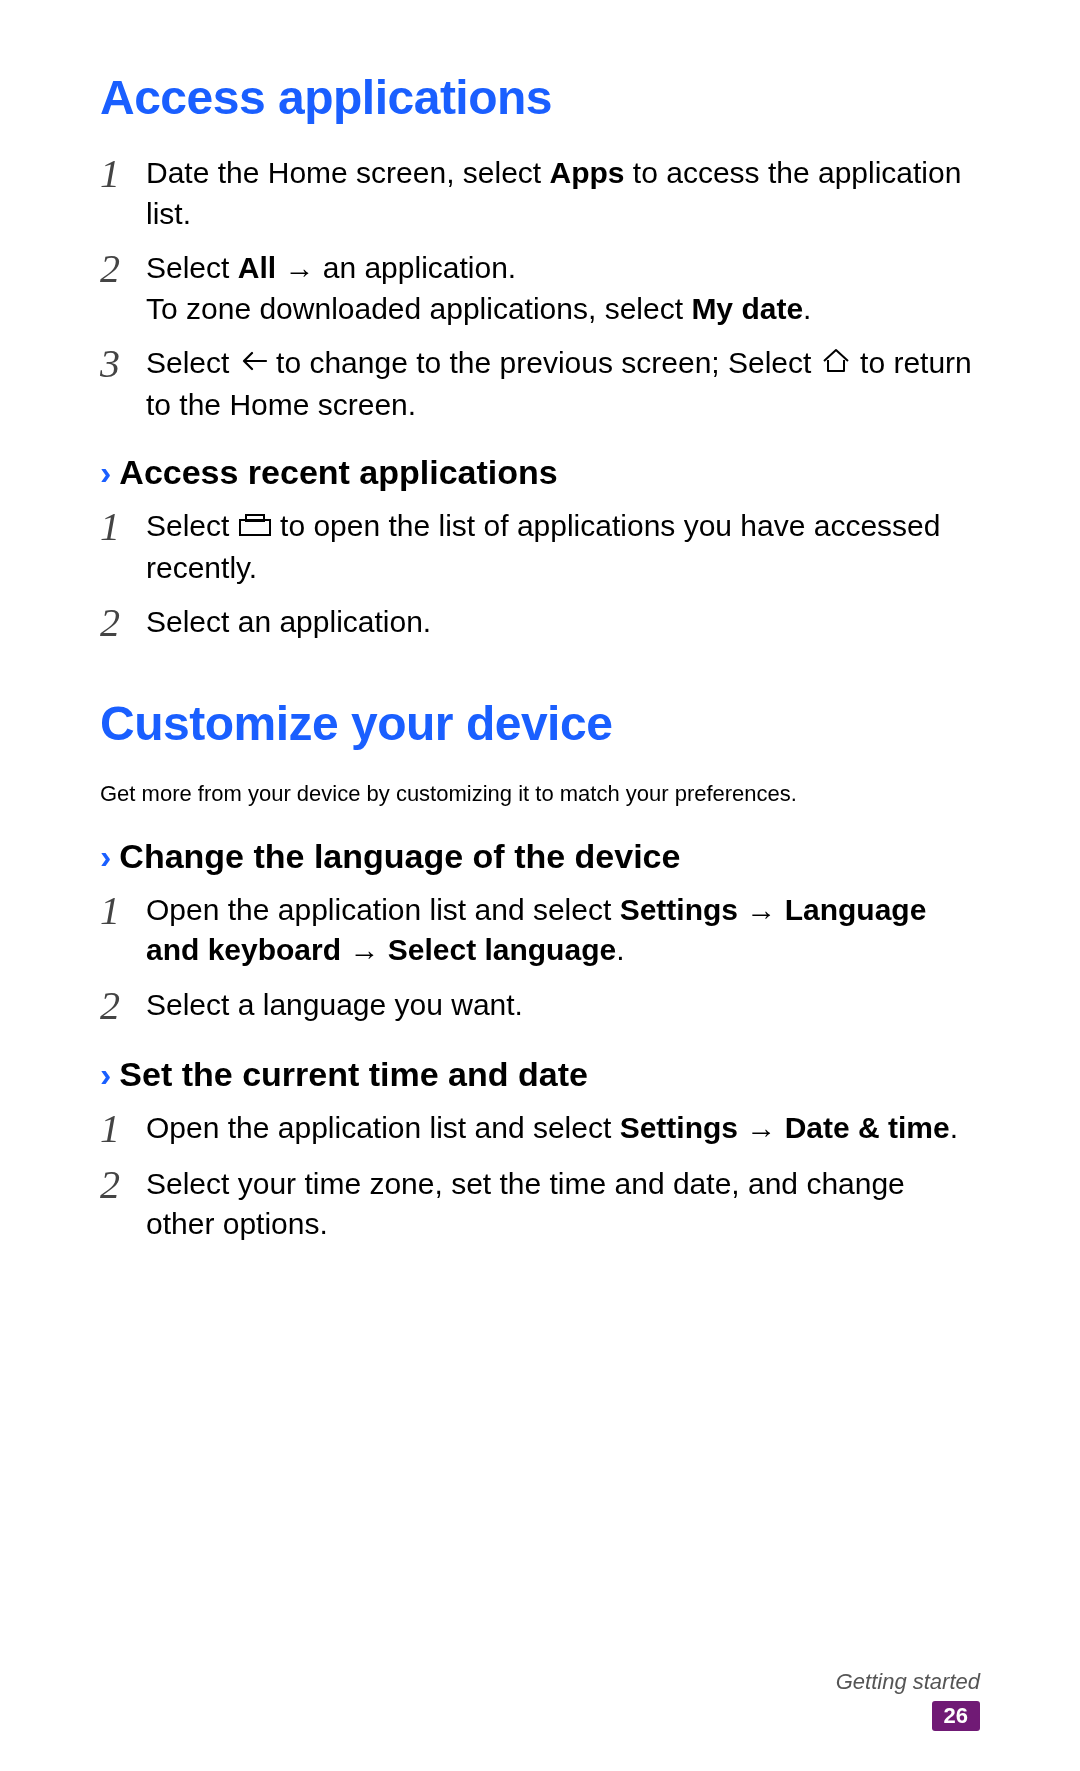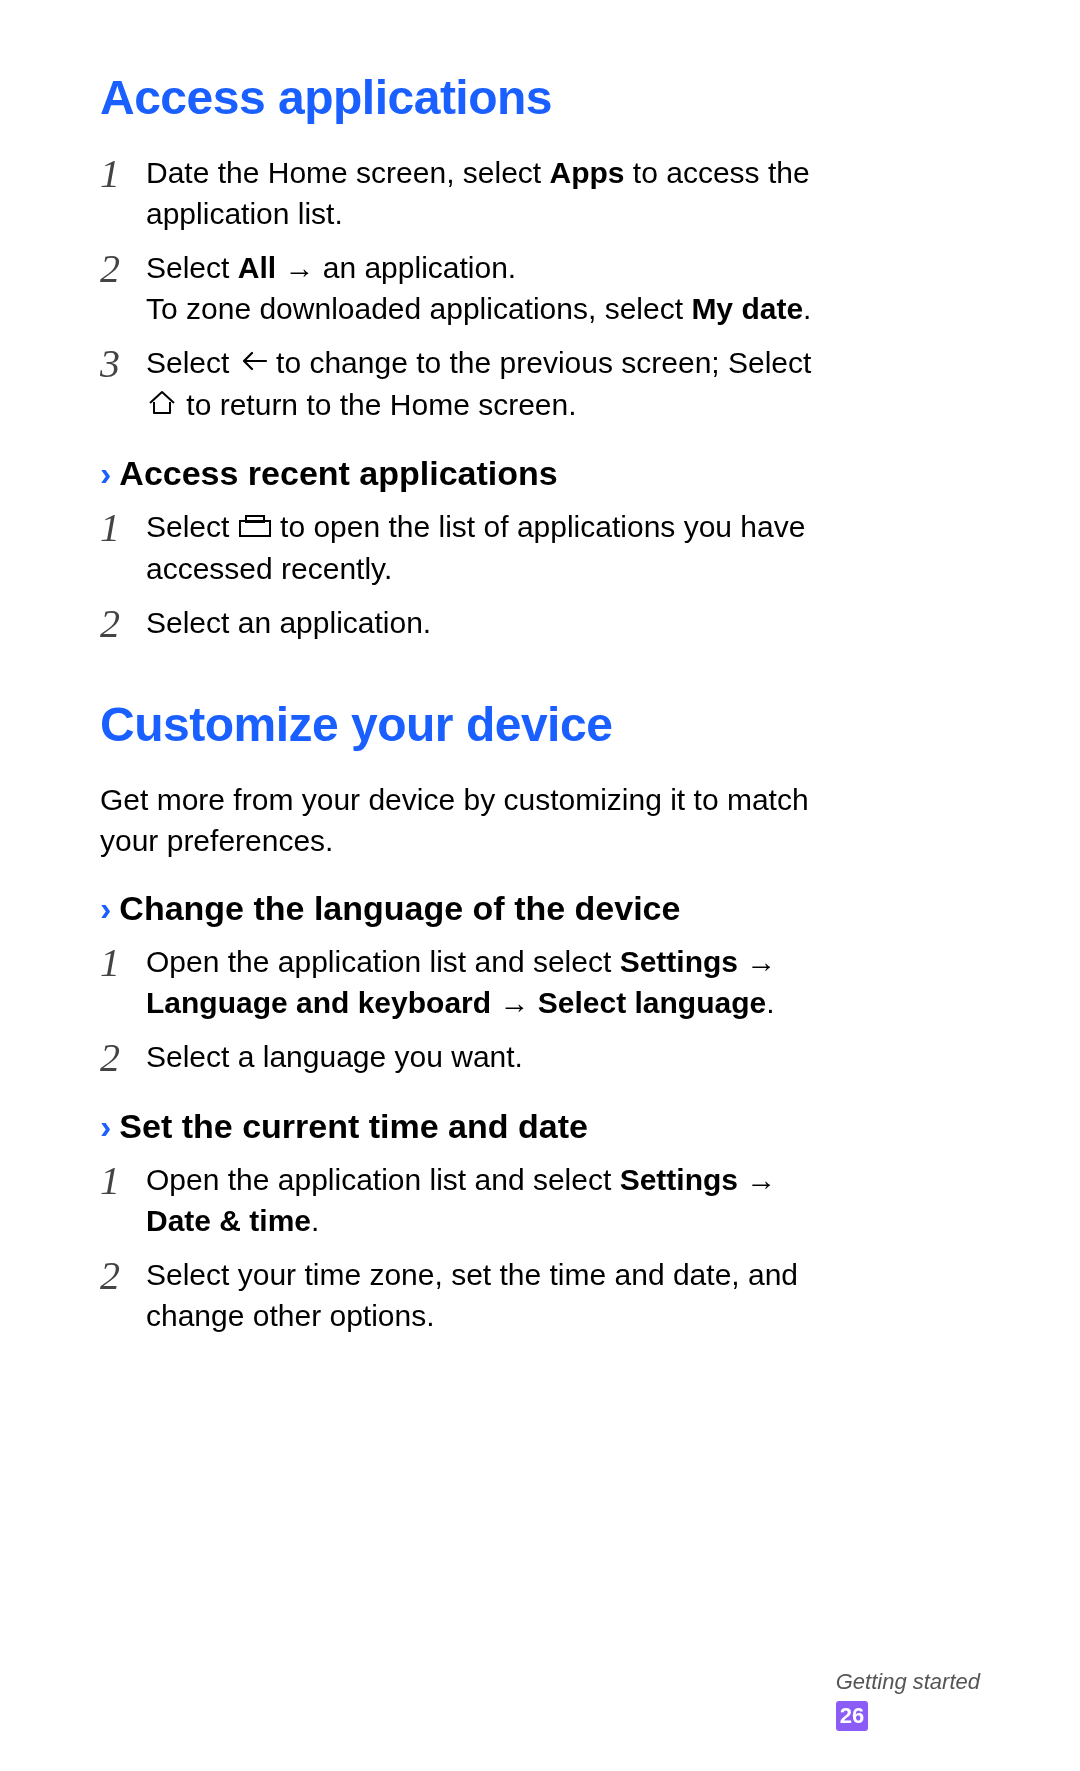--- a/index.html
+++ b/index.html
@@ -1,32 +1,32 @@
 <!DOCTYPE html>
 <html><head>
 <meta charset="utf-8">
 <style>
   * { box-sizing: border-box; margin: 0; padding: 0; }
   html, body { width: 1080px; height: 1771px; background: #fff; font-family: "Segoe UI", "Helvetica Neue", Arial, sans-serif; color: #000; }
-  .page { padding: 70px 100px 40px 100px; display: flex; height: 100%; }
+  .page { padding: 70px 100px 40px 100px; display: flex; flex-direction: column; height: 100%; }
   .content { flex: 1; }
   h1 { color: #1a5fff; font-size: 48px; font-weight: 700; margin-bottom: 28px; letter-spacing: -0.5px; }
   .step { display: flex; align-items: flex-start; font-size: 30px; line-height: 1.35; margin-bottom: 14px; }
   .step .num { font-family: Georgia, "Times New Roman", serif; font-style: italic; font-size: 40px; color: #444; width: 46px; flex-shrink: 0; line-height: 1.05; }
   .step .body { flex: 1; }
   .step p { margin: 0; }
   .b { font-weight: 700; }
   .sub { display: flex; align-items: baseline; margin: 28px 0 14px 0; }
   .sub .chev { color: #1a5fff; font-size: 34px; font-weight: 900; margin-right: 8px; line-height: 1; }
   .sub .ttl { font-size: 34px; font-weight: 700; }
-  .intro { font-size: 30px; line-height: 1.35; margin-bottom: 20px; }
+  .intro { font-size: 22px; line-height: 1.35; margin-bottom: 20px; }
   .icon { display: inline-block; vertical-align: -1px; }
-  .footer { text-align: left; margin-top: auto; padding-top: 30px; }
+  .footer { text-align: right; margin-top: auto; padding-top: 30px; }
   .footer .section { font-style: italic; font-size: 22px; color: #555; margin-bottom: 6px; }
-  .footer .pagenum { display: inline-block; background: #8b5cf6; color: #fff; font-size: 22px; font-weight: 600; padding: 2px 4px; border-radius: 3px; }
+  .footer .pagenum { display: inline-block; background: #701a75; color: #fff; font-size: 22px; font-weight: 600; padding: 2px 12px; border-radius: 3px; }
   .gap-lg { height: 38px; }
   svg { display: inline; }
 </style>
 </head>
 <body>
 
 <div class="page">
   <div class="content">
 
     <h1>Access applications</h1>

